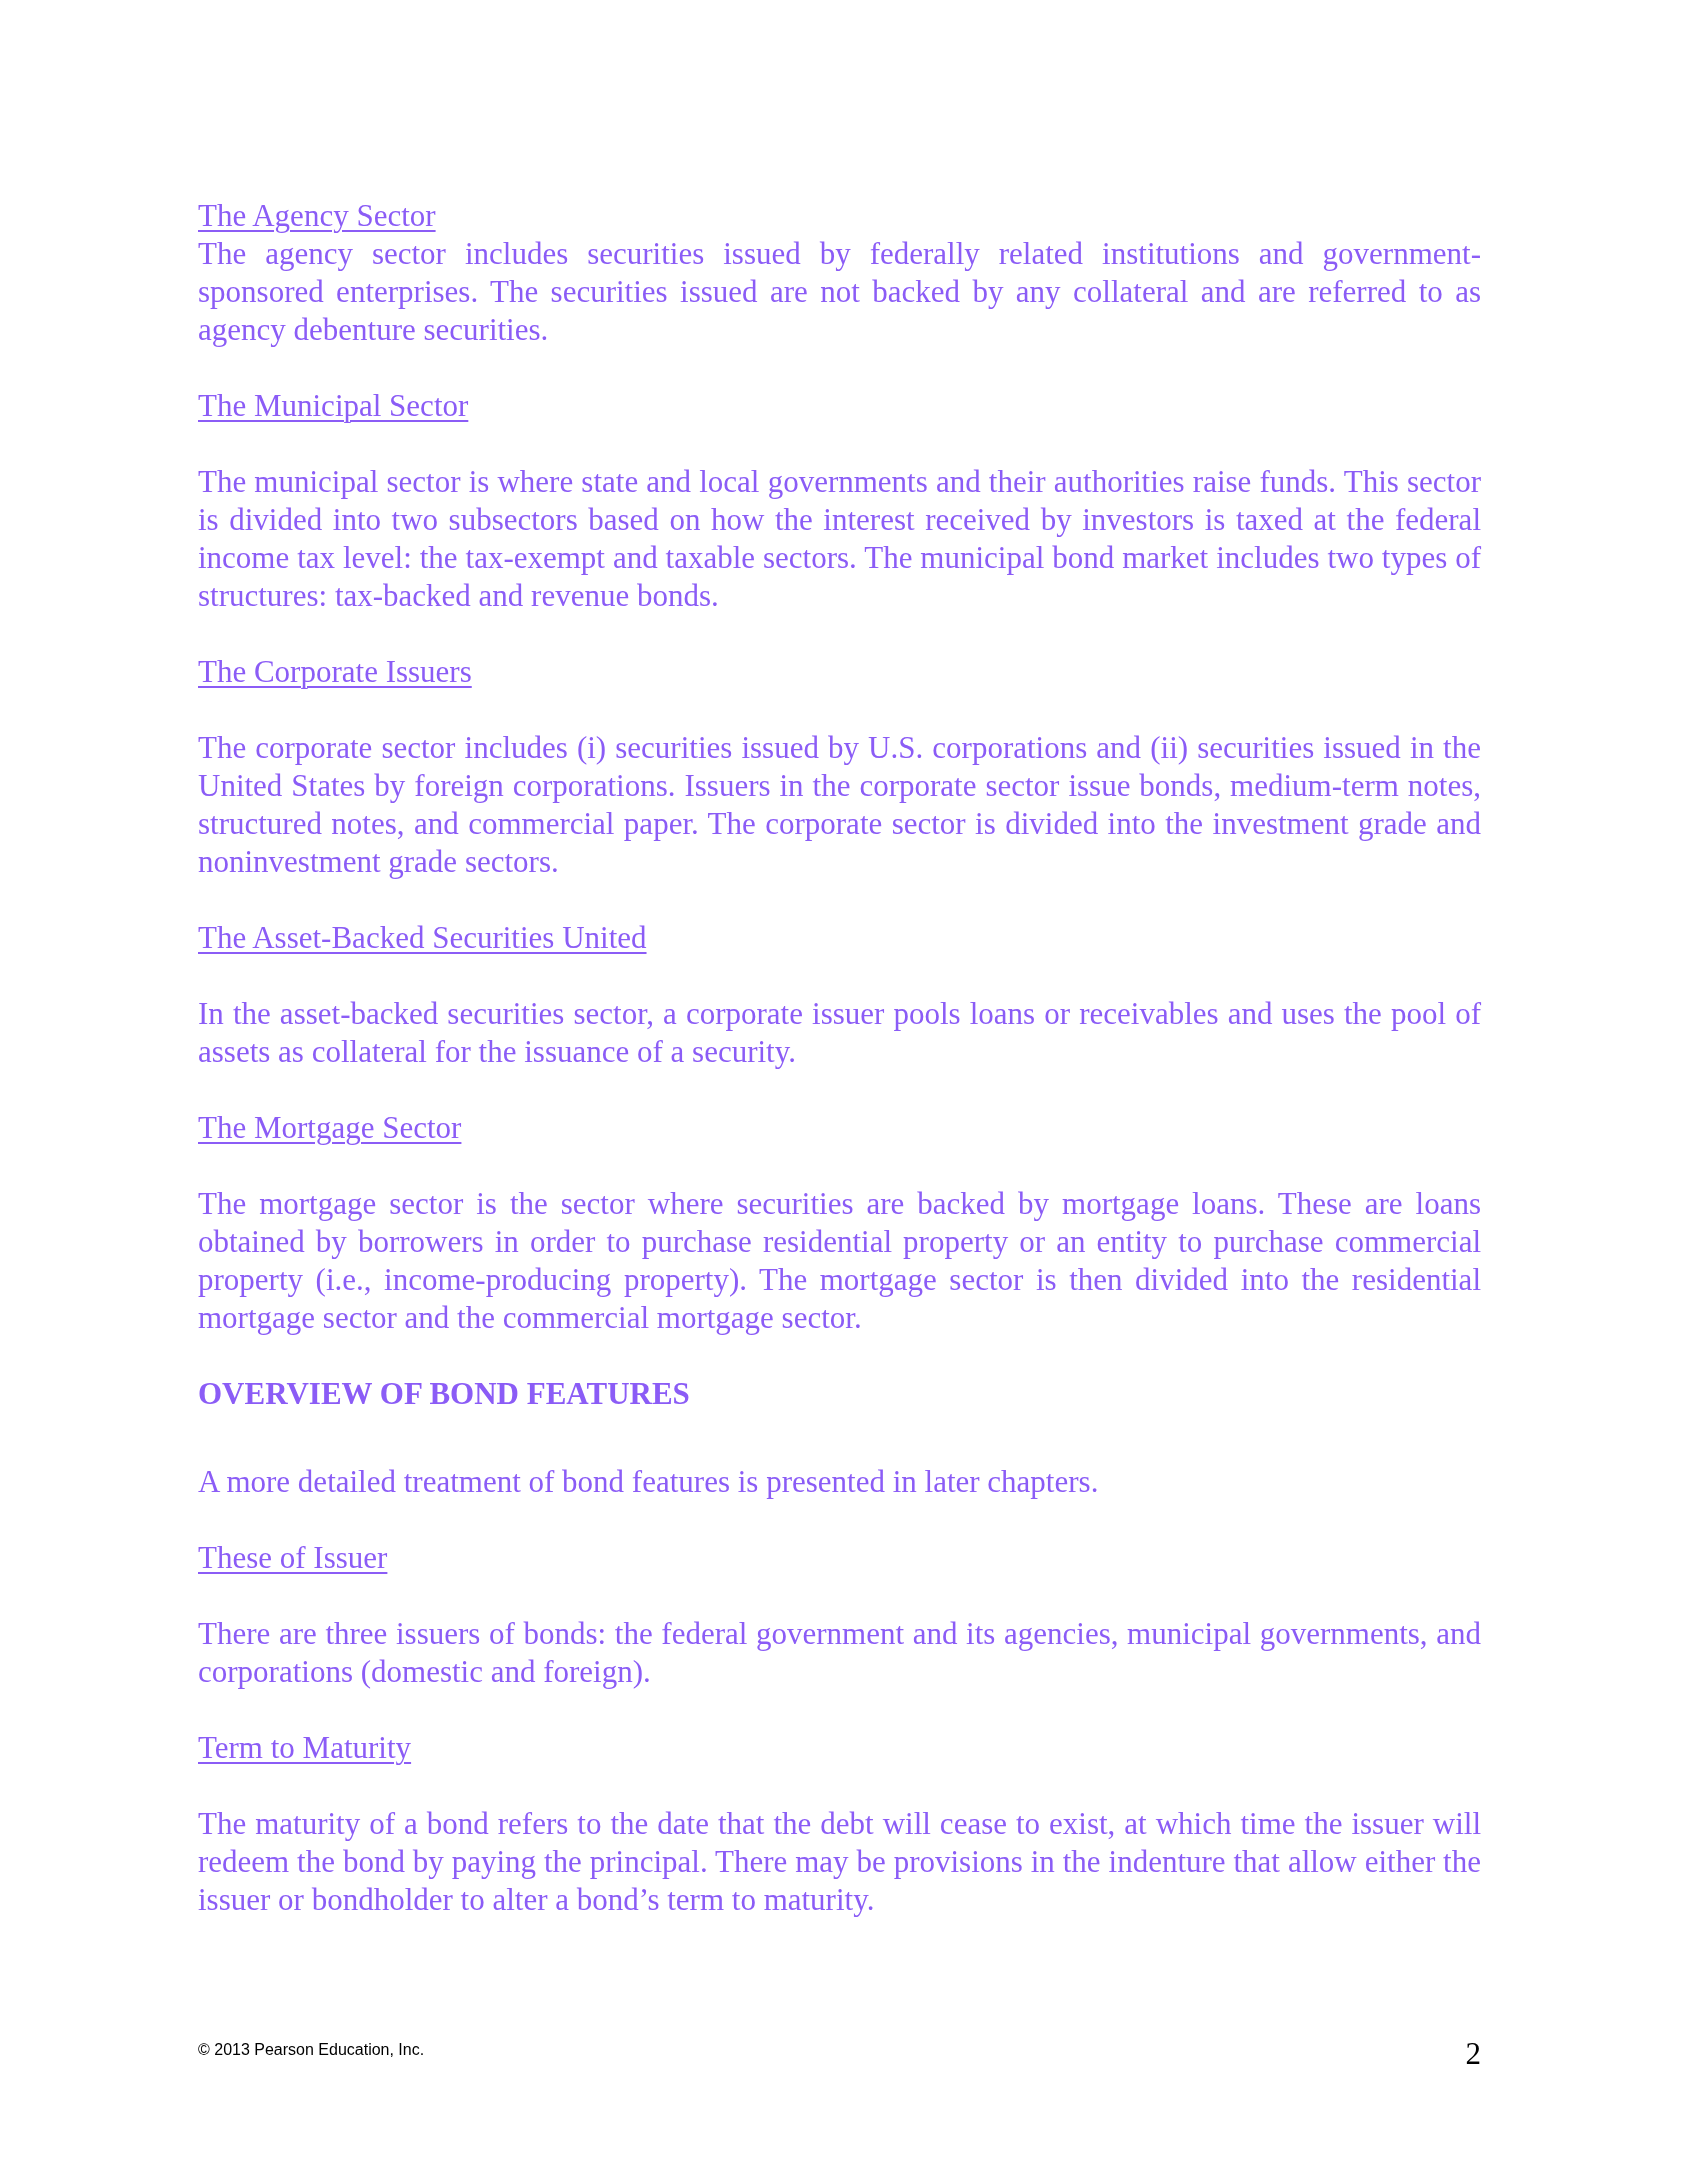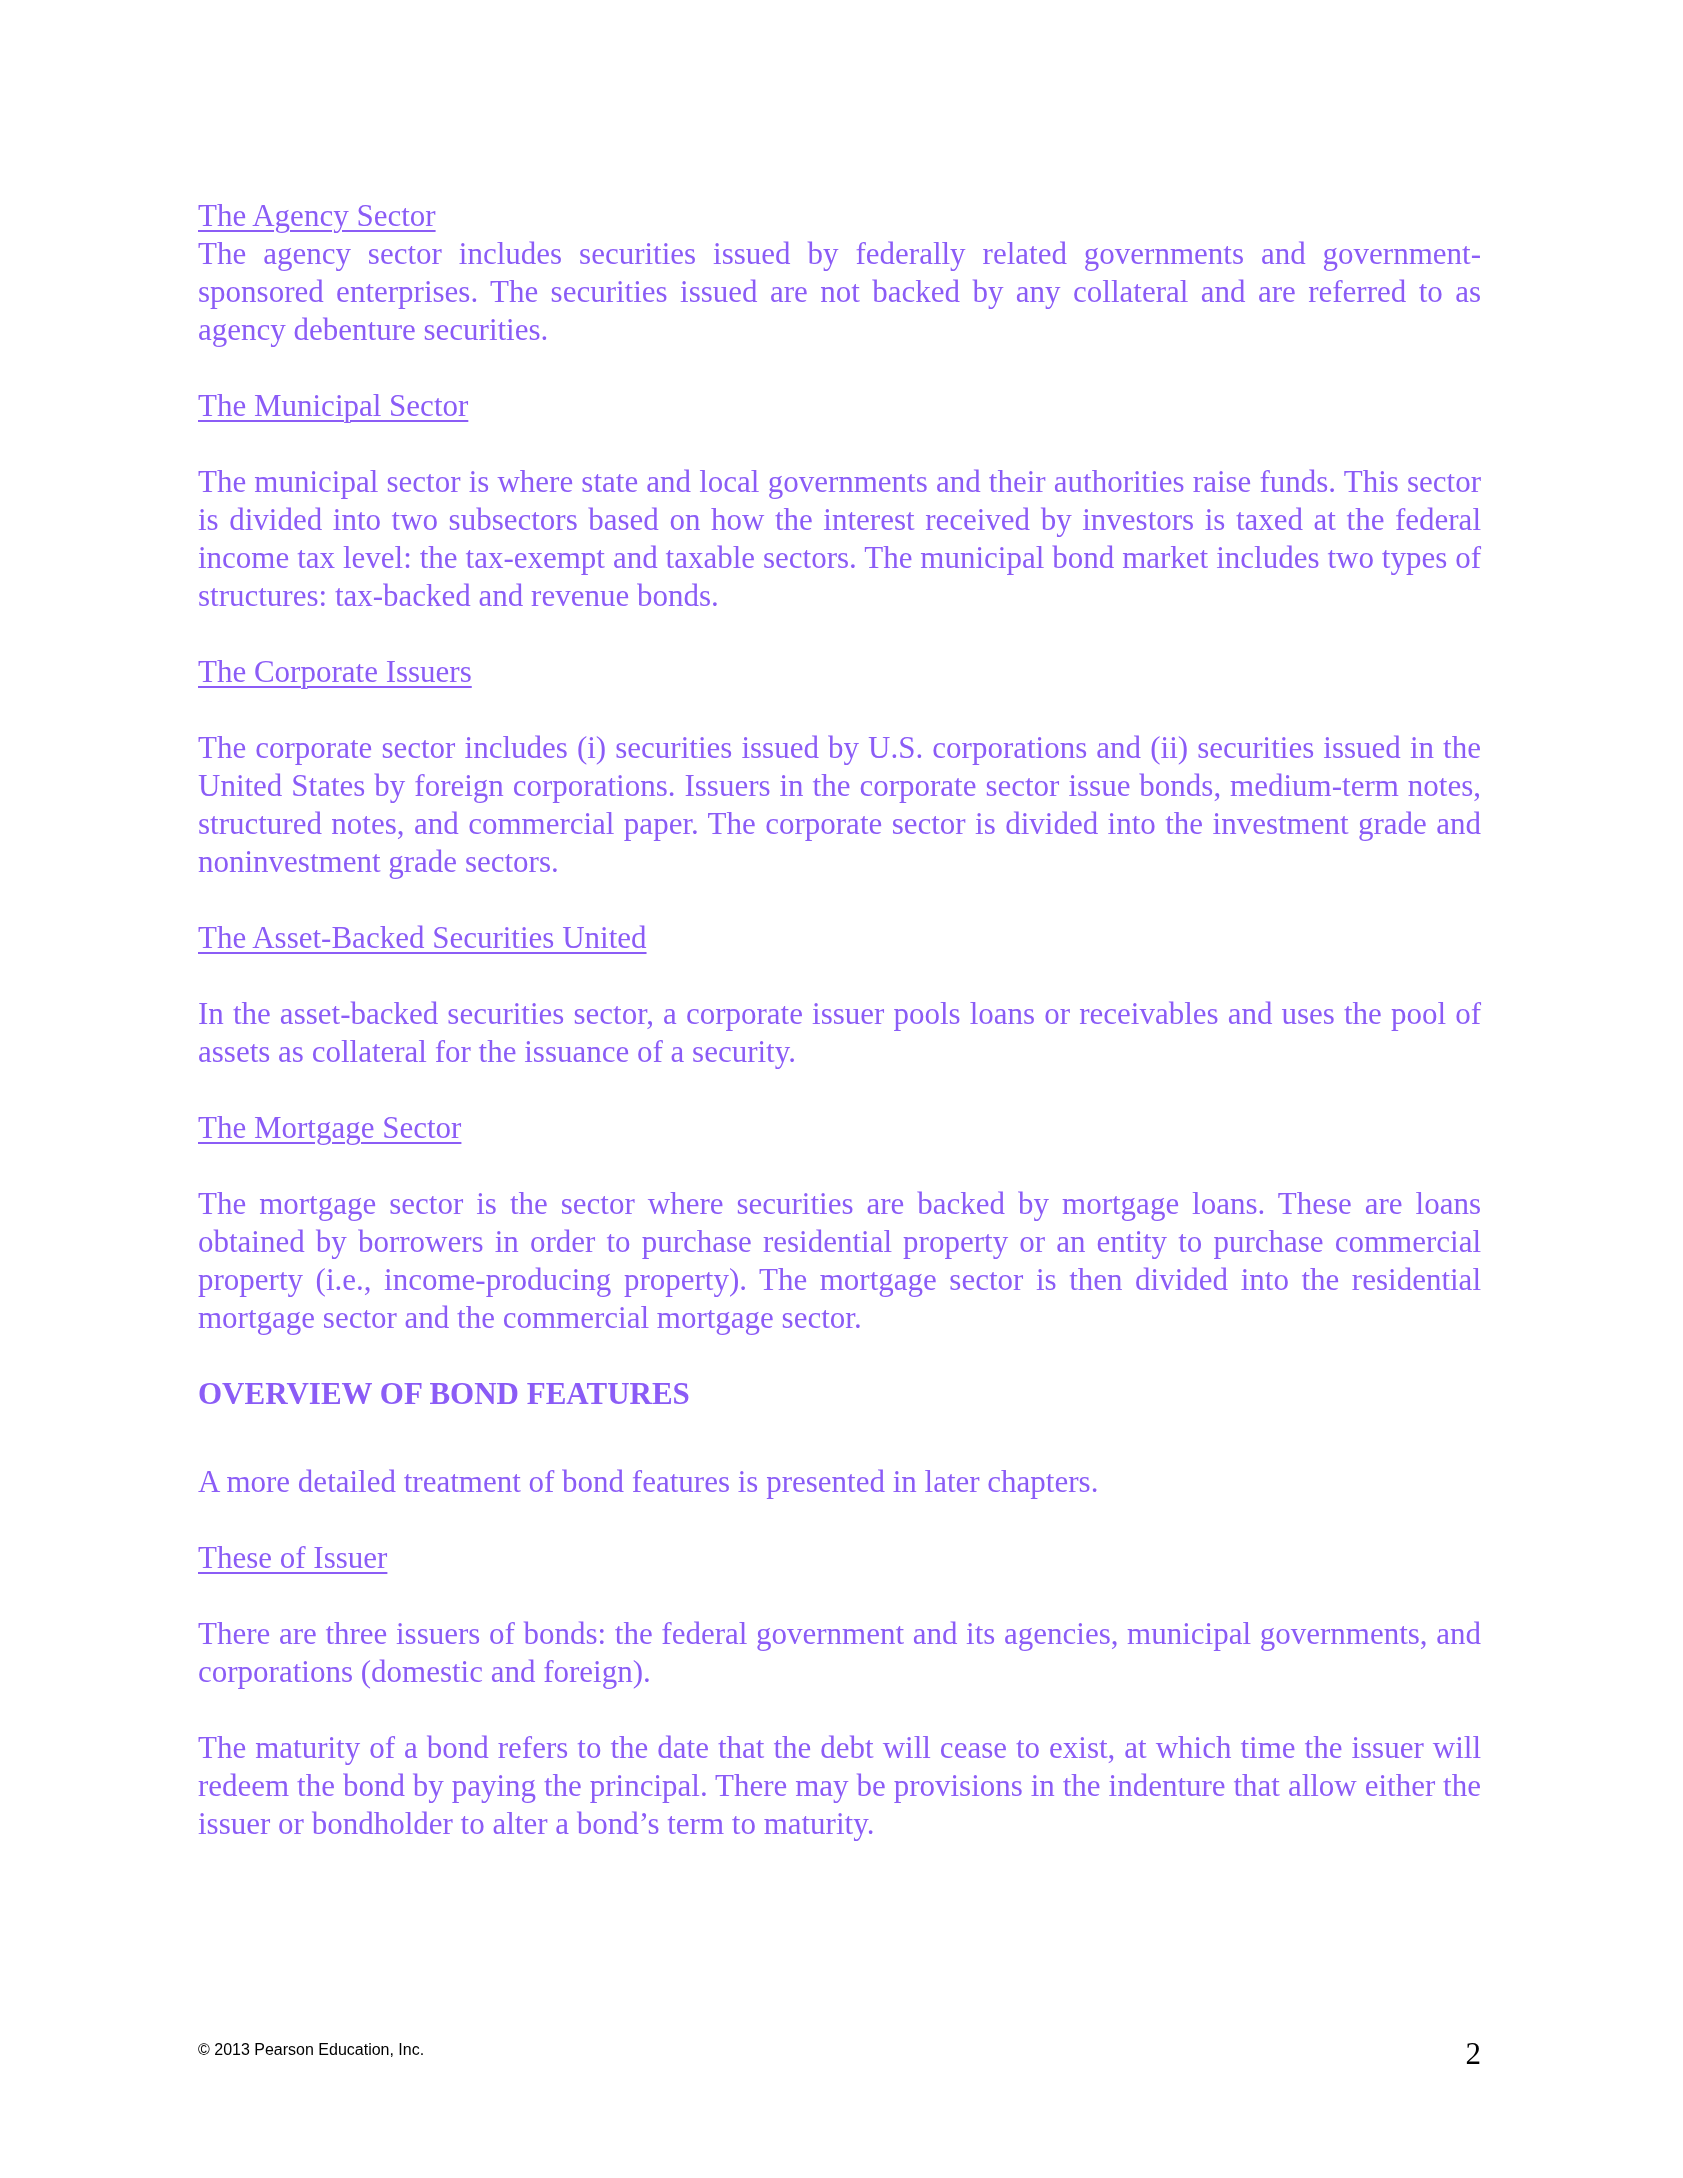--- a/index.html
+++ b/index.html
@@ -19,21 +19,21 @@
   }
   .copyright { font-family: "Liberation Sans", "DejaVu Sans", sans-serif; font-size: 16px; }
   .page-number { font-family: "Liberation Serif", "DejaVu Serif", serif; font-size: 31px; margin-top: 8px; }
 </style>
 </head>
 <body>
 
 <div class="page">
   <section>
     <p class="heading tight">The Agency Sector</p>
-    <p class="para">The agency sector includes securities issued by federally related governments and government-sponsored enterprises. The securities issued are not backed by any collateral and are referred to as agency debenture securities.</p>
+    <p class="para">The agency sector includes securities issued by federally related institutions and government-sponsored enterprises. The securities issued are not backed by any collateral and are referred to as agency debenture securities.</p>
   </section>
 
   <section>
     <p class="heading">The Municipal Sector</p>
     <p class="para">The municipal sector is where state and local governments and their authorities raise funds. This sector is divided into two subsectors based on how the interest received by investors is taxed at the federal income tax level: the tax-exempt and taxable sectors. The municipal bond market includes two types of structures: tax-backed and revenue bonds.</p>
   </section>
 
   <section>
     <p class="heading">The Corporate Issuers</p>
     <p class="para">The corporate sector includes (i) securities issued by U.S. corporations and (ii) securities issued in the United States by foreign corporations. Issuers in the corporate sector issue bonds, medium-term notes, structured notes, and commercial paper. The corporate sector is divided into the investment grade and noninvestment grade sectors.</p>
@@ -49,20 +49,21 @@
     <p class="para">The mortgage sector is the sector where securities are backed by mortgage loans. These are loans obtained by borrowers in order to purchase residential property or an entity to purchase commercial property (i.e., income-producing property). The mortgage sector is then divided into the residential mortgage sector and the commercial mortgage sector.</p>
   </section>
 
   <section>
     <p class="section-title">OVERVIEW OF BOND FEATURES</p>
     <p class="para">A more detailed treatment of bond features is presented in later chapters.</p>
 
     <p class="heading">These of Issuer</p>
     <p class="para">There are three issuers of bonds: the federal government and its agencies, municipal governments, and corporations (domestic and foreign).</p>
 
+    <p class="heading">Term to Maturity</p>
     <p class="para">The maturity of a bond refers to the date that the debt will cease to exist, at which time the issuer will redeem the bond by paying the principal. There may be provisions in the indenture that allow either the issuer or bondholder to alter a bond’s term to maturity.</p>
   </section>
 </div>
 
 <div class="footer">
   <span class="copyright">© 2013 Pearson Education, Inc.</span>
   <span class="page-number">2</span>
 </div>
 
 

